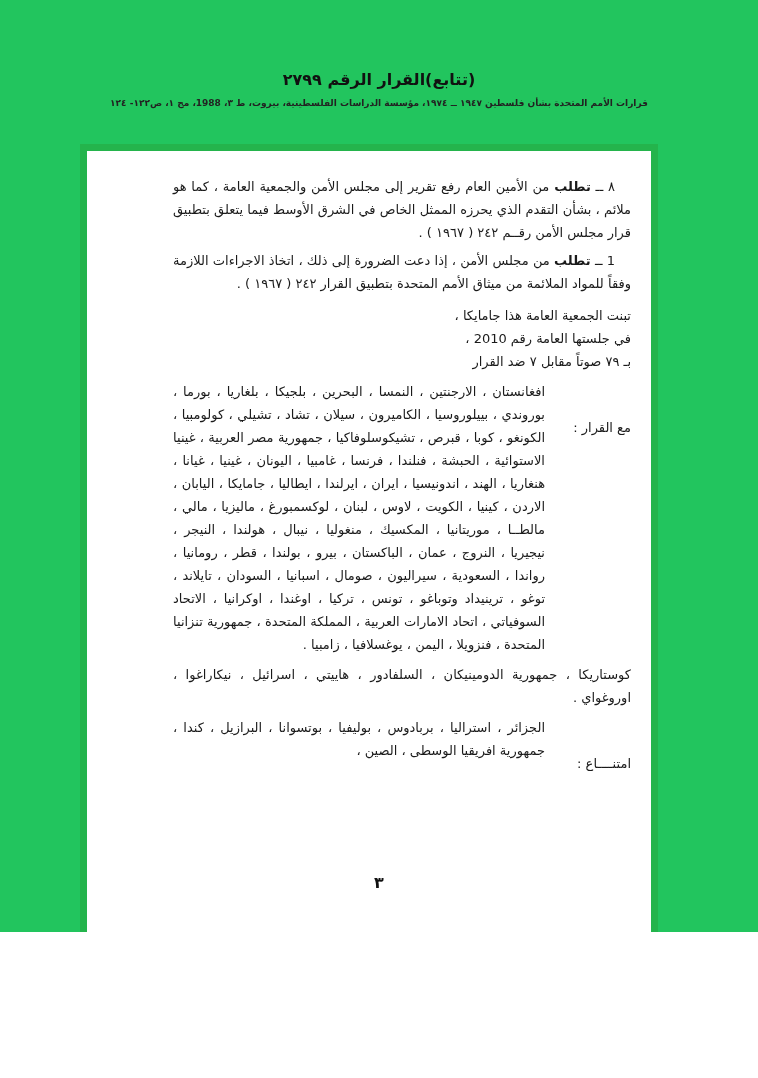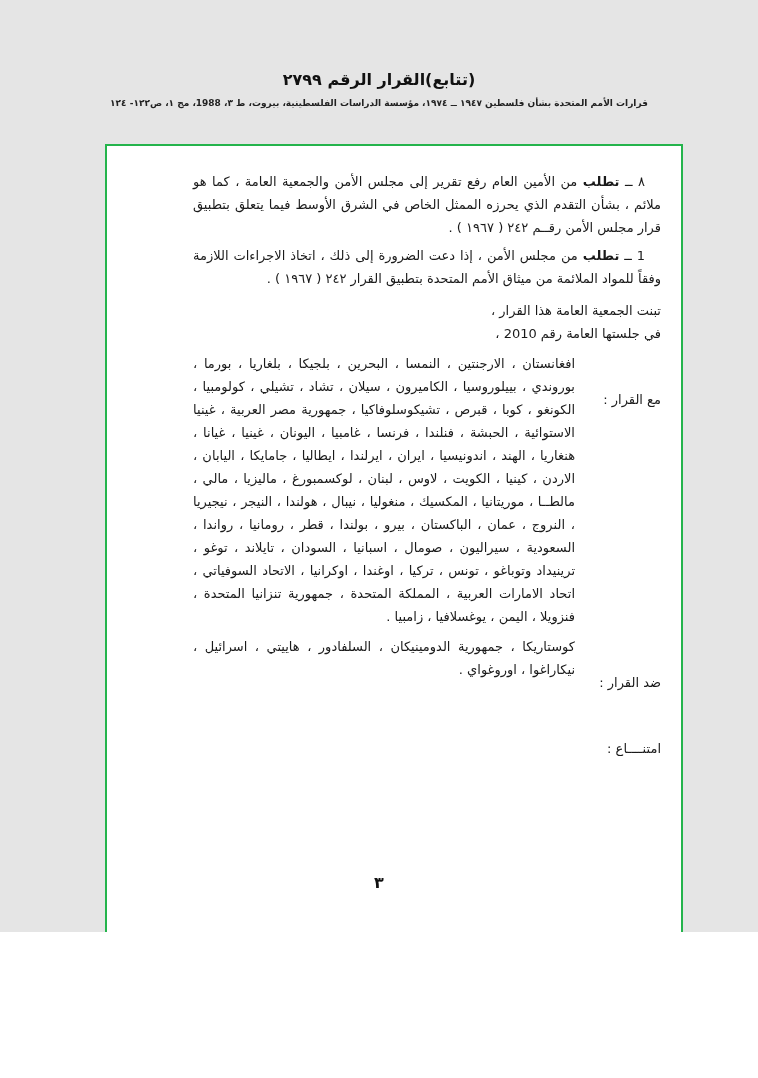--- a/index.html
+++ b/index.html
@@ -1,21 +1,21 @@
 <!DOCTYPE html>
 <html lang="ar" dir="rtl"><head>
 <meta charset="utf-8">
 <style>
   html, body { margin: 0; padding: 0; background: #ffffff; }
   .page {
     position: relative;
     width: 758px;
     height: 932px;
     margin: 0 auto;
-    background: #e5e5e5;
+    background: #22c55e;
     font-family: "DejaVu Sans", sans-serif;
     direction: rtl;
     color: #1a1a1a;
     overflow: hidden;
   }
   .doc-header {
     position: absolute;
     top: 70px;
     left: 0;
     right: 0;
@@ -28,24 +28,24 @@
   }
   .citation {
     margin-top: 9px;
     font-size: 9px;
     font-weight: bold;
     color: #222;
   }
   .frame {
     position: absolute;
     top: 144px;
-    left: 105px;
+    left: 80px;
     width: 578px;
     height: 853px;
-    border: 2px solid #4d7c0f;
+    border: 7px solid #4d7c0f;
     box-sizing: border-box;
     background: #ffffff;
   }
   .content {
     padding: 24px 20px 0 86px;
     font-size: 13px;
     line-height: 23px;
     text-align: justify;
   }
   .clause {
@@ -91,36 +91,37 @@
   </div>
 
   <div class="frame" style="border-color: rgb(36, 180, 76);">
     <div class="content">
 
       <p class="clause"><span>٨ ــ</span> <b>تطلب</b> <span>من الأمين العام رفع تقرير إلى مجلس الأمن والجمعية العامة ، كما هو ملائم ، بشأن التقدم الذي يحرزه الممثل الخاص في الشرق الأوسط فيما يتعلق بتطبيق قرار مجلس الأمن رقــم ٢٤٢ ( ١٩٦٧ ) .</span></p>
 
       <p class="clause"><span>1 ــ</span> <b>تطلب</b> <span>من مجلس الأمن ، إذا دعت الضرورة إلى ذلك ، اتخاذ الاجراءات اللازمة وفقاً للمواد الملائمة من ميثاق الأمم المتحدة بتطبيق القرار ٢٤٢ ( ١٩٦٧ ) .</span></p>
 
       <div class="adoption">
-        <div>تبنت الجمعية العامة هذا القرار ،</div>
+        <div>تبنت الجمعية العامة هذا جامايكا ،</div>
         <div>في جلستها العامة رقم 2010 ،</div>
+        <div>بـ ٧٩ صوتاً مقابل ٧ ضد القرار</div>
       </div>
 
       <div class="vote-row">
         <div class="vote-label">مع القرار :</div>
         <div class="vote-text">افغانستان ، الارجنتين ، النمسا ، البحرين ، بلجيكا ، بلغاريا ، بورما ، بوروندي ، بييلوروسيا ، الكاميرون ، سيلان ، تشاد ، تشيلي ، كولومبيا ، الكونغو ، كوبا ، قبرص ، تشيكوسلوفاكيا ، جمهورية مصر العربية ، غينيا الاستوائية ، الحبشة ، فنلندا ، فرنسا ، غامبيا ، اليونان ، غينيا ، غيانا ، هنغاريا ، الهند ، اندونيسيا ، ايران ، ايرلندا ، ايطاليا ، جامايكا ، اليابان ، الاردن ، كينيا ، الكويت ، لاوس ، لبنان ، لوكسمبورغ ، ماليزيا ، مالي ، مالطــا ، موريتانيا ، المكسيك ، منغوليا ، نيبال ، هولندا ، النيجر ، نيجيريا ، النروج ، عمان ، الباكستان ، بيرو ، بولندا ، قطر ، رومانيا ، رواندا ، السعودية ، سيراليون ، صومال ، اسبانيا ، السودان ، تايلاند ، توغو ، ترينيداد وتوباغو ، تونس ، تركيا ، اوغندا ، اوكرانيا ، الاتحاد السوفياتي ، اتحاد الامارات العربية ، المملكة المتحدة ، جمهورية تنزانيا المتحدة ، فنزويلا ، اليمن ، يوغسلافيا ، زامبيا .</div>
       </div>
 
       <div class="vote-row">
-        <div class="vote-label">ضد القرار :</div>
         <div class="vote-text">كوستاريكا ، جمهورية الدومينيكان ، السلفادور ، هاييتي ، اسرائيل ، نيكاراغوا ، اوروغواي .</div>
       </div>
 
       <div class="vote-row">
         <div class="vote-label">امتنــــاع :</div>
+        <div class="vote-text">الجزائر ، استراليا ، بربادوس ، بوليفيا ، بوتسوانا ، البرازيل ، كندا ، جمهورية افريقيا الوسطى ، الصين ،</div>
       </div>
 
     </div>
   </div>
 
   <div class="page-number">٣</div>
 
 </div>
 
 </body></html>

